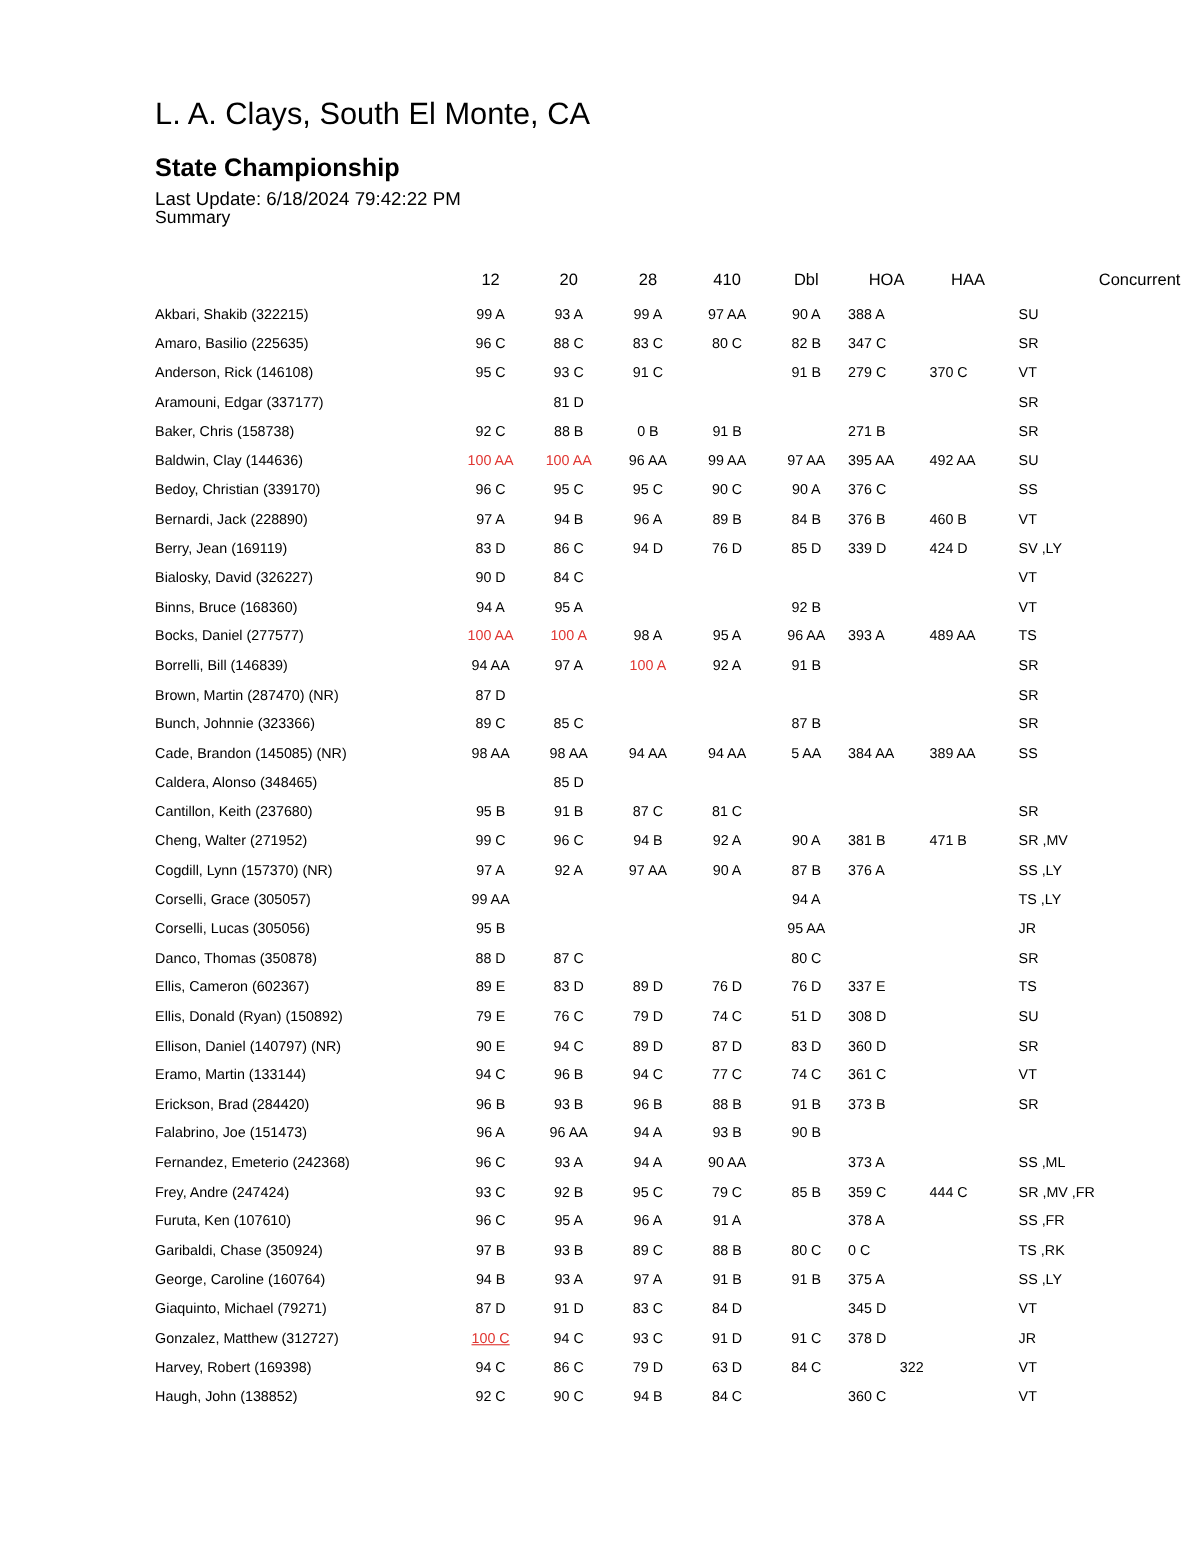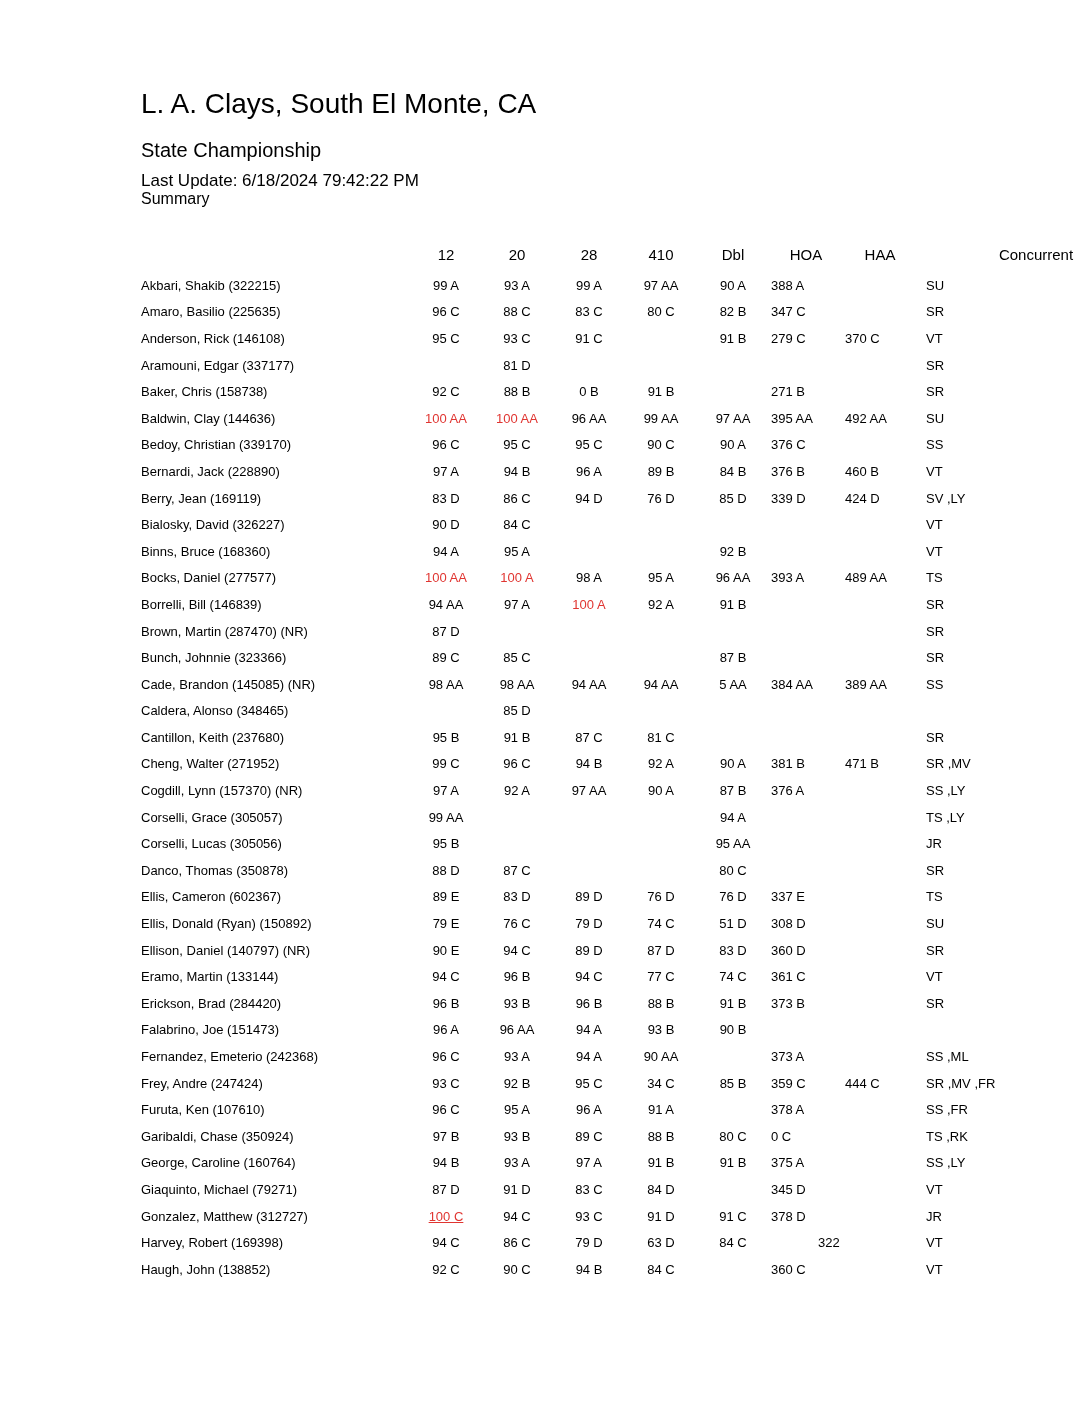--- a/index.html
+++ b/index.html
@@ -7,21 +7,21 @@
     position: relative;
     width: 1088px;
     height: 1408px;
     background: #ffffff;
     color: #000000;
     font-family: "Liberation Sans", sans-serif;
     overflow: hidden;
     margin-left: 48px;
   }
   .title       { position:absolute; left:93px; top:88px;  font-size:28px; white-space:nowrap; }
-  .subtitle    { position:absolute; left:93px; top:139px; font-size:20px; white-space:nowrap; }
+  .subtitle    { position:absolute; left:93px; top:139px; font-size:23px; white-space:nowrap;font-weight:bold; }
   .last-update { position:absolute; left:93px; top:171px; font-size:17px; white-space:nowrap; }
   .section     { position:absolute; left:93px; top:190px; font-size:16px; white-space:nowrap; }
 
   .table { position:absolute; left:93px; top:240px; width:995px; }
   .grid-row {
     display: grid;
     grid-template-columns: 270px 70px 72px 72px 72px 72px 74px 74px 219px;
     align-items: center;
   }
   .header-row { height:28px; font-size:15px; margin-bottom:4px; }
@@ -385,21 +385,21 @@
           <div class="cell c-center"></div>
           <div class="cell c-left">373 A</div>
           <div class="cell c-left"></div>
           <div class="cell conc">SS ,ML</div>
         </div>
         <div class="grid-row row">
           <div class="cell name">Frey, Andre (247424)</div>
           <div class="cell c-center">93 C</div>
           <div class="cell c-center">92 B</div>
           <div class="cell c-center">95 C</div>
-          <div class="cell c-center">34 C</div>
+          <div class="cell c-center">79 C</div>
           <div class="cell c-center">85 B</div>
           <div class="cell c-left">359 C</div>
           <div class="cell c-left">444 C</div>
           <div class="cell conc">SR ,MV ,FR</div>
         </div>
         <div class="grid-row row">
           <div class="cell name">Furuta, Ken (107610)</div>
           <div class="cell c-center">96 C</div>
           <div class="cell c-center">95 A</div>
           <div class="cell c-center">96 A</div>

